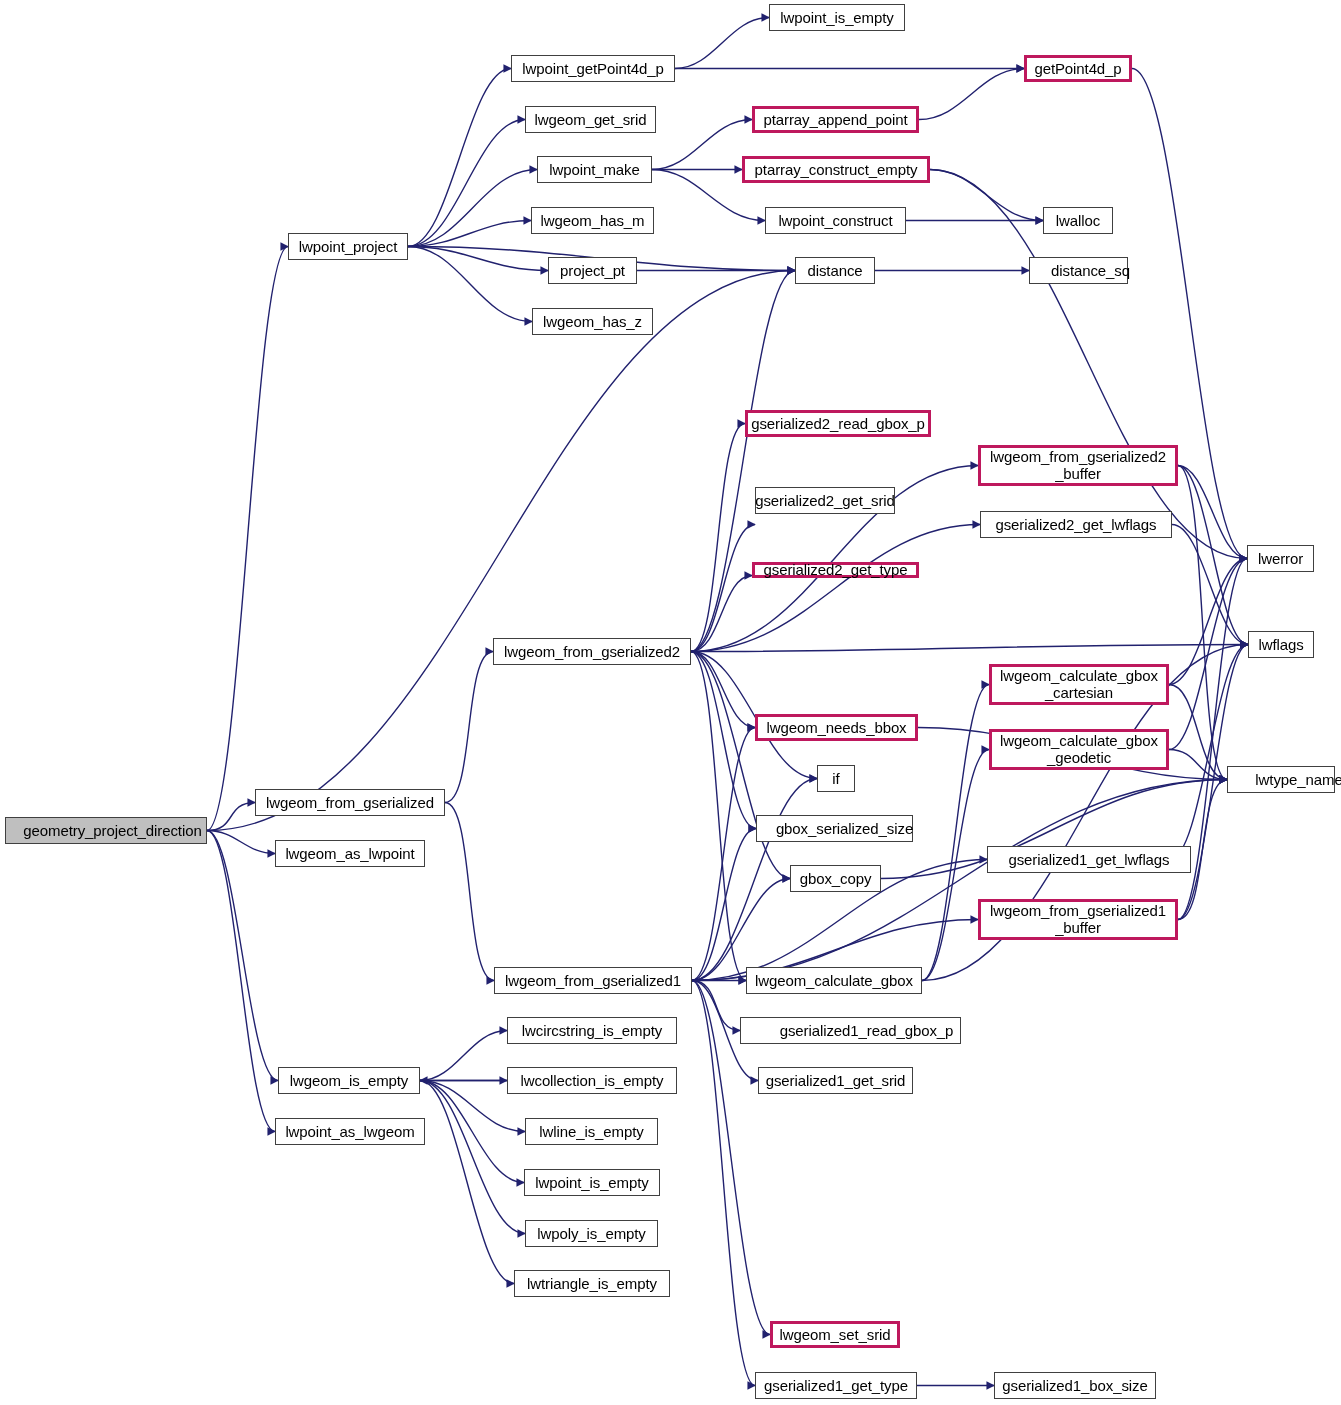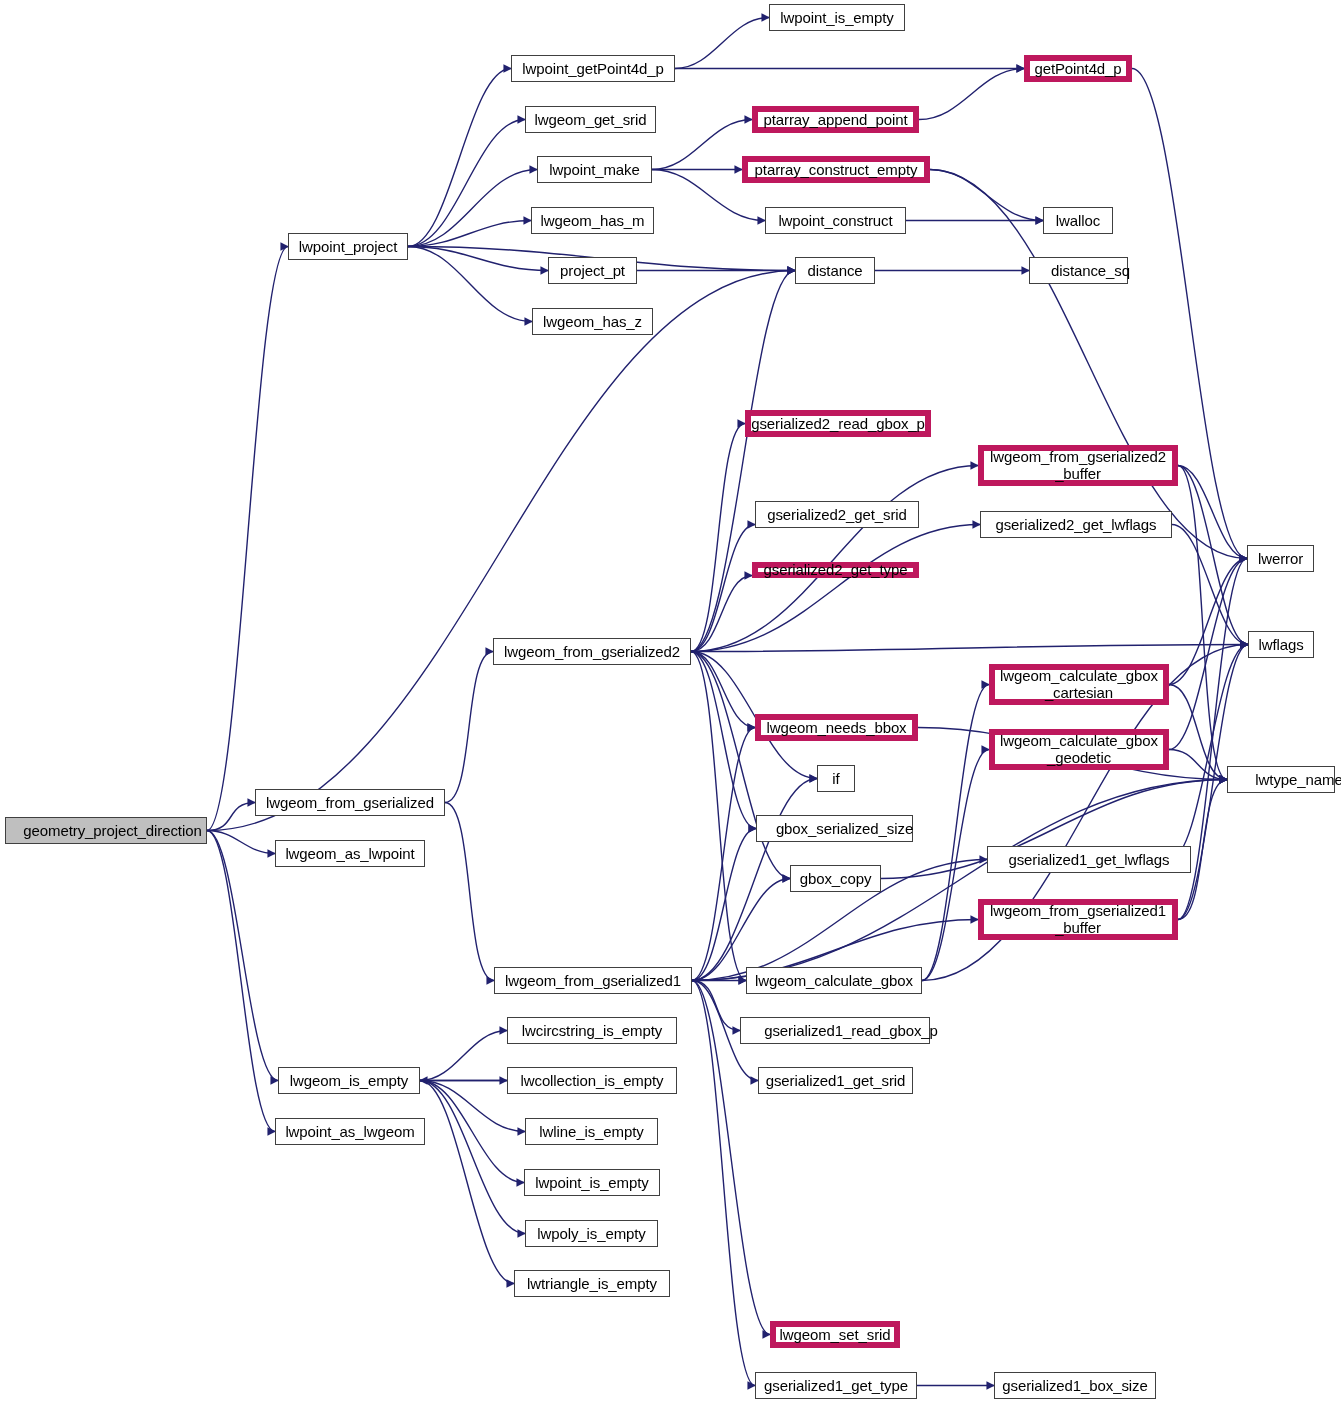--- a/index.html
+++ b/index.html
@@ -20,21 +20,21 @@
     color:#000000;
     font-size:15px;
     line-height:1.05;
     display:flex;
     align-items:center;
     justify-content:center;
     text-align:center;
     white-space:pre;
     letter-spacing:-0.1px;
   }
-  .node.red{border:6px solid #be185d;}
+  .node.red{border:3px solid #be185d;}
   .node.root{background:#bfbfbf;border:1px solid #404040;}
   .node.two{line-height:1.12;}
 </style>
 </head>
 <body>
 
 <div id="canvas">
   <svg class="edges" id="edge-layer" viewBox="0 0 1341 1405" xmlns="http://www.w3.org/2000/svg">
     <defs>
       <marker id="arrow" viewBox="0 0 10 10" refX="9" refY="5" markerWidth="6" markerHeight="6" orient="auto-start-reverse">
@@ -132,21 +132,21 @@
       <div class="node normal" style="left: 765px; top: 207px; width: 141px; height: 27px;">lwpoint_construct</div>
       <div class="node normal" style="left: 1043px; top: 207px; width: 70px; height: 27px;">lwalloc</div>
       <div class="node normal" style="left: 288px; top: 233px; width: 120px; height: 27px;">lwpoint_project</div>
       <div class="node normal" style="left: 548px; top: 257px; width: 89px; height: 27px;">project_pt</div>
       <div class="node normal" style="left: 795px; top: 257px; width: 80px; height: 27px;">distance</div>
       <div class="node normal" style="left: 1029px; top: 257px; width: 99px; height: 27px; padding-left: 24px;">distance_sq</div>
       <div class="node normal" style="left: 532px; top: 308px; width: 121px; height: 27px;">lwgeom_has_z</div>
       <div class="node red" style="left: 745px; top: 410px; width: 186px; height: 27px;">gserialized2_read_gbox_p</div>
       <div class="node red two" style="left: 978px; top: 445px; width: 200px; height: 41px;">lwgeom_from_gserialized2
 _buffer</div>
-      <div class="node normal" style="left: 755px; top: 501px; width: 164px; height: 27px;">gserialized2_get_srid</div>
+      <div class="node normal" style="left: 755px; top: 487px; width: 140px; height: 27px;">gserialized2_get_srid</div>
       <div class="node normal" style="left: 980px; top: 511px; width: 192px; height: 27px;">gserialized2_get_lwflags</div>
       <div class="node normal" style="left: 1247px; top: 545px; width: 67px; height: 27px;">lwerror</div>
       <div class="node red" style="left: 752px; top: 562px; width: 167px; height: 16px;">gserialized2_get_type</div>
       <div class="node normal" style="left: 493px; top: 638px; width: 198px; height: 27px;">lwgeom_from_gserialized2</div>
       <div class="node normal" style="left: 1248px; top: 631px; width: 66px; height: 27px;">lwflags</div>
       <div class="node red two" style="left: 989px; top: 664px; width: 180px; height: 41px;">lwgeom_calculate_gbox
 _cartesian</div>
       <div class="node red" style="left: 755px; top: 714px; width: 163px; height: 27px;">lwgeom_needs_bbox</div>
       <div class="node red two" style="left: 989px; top: 729px; width: 180px; height: 41px;">lwgeom_calculate_gbox
 _geodetic</div>
@@ -156,21 +156,21 @@
       <div class="node normal" style="left: 756px; top: 815px; width: 157px; height: 27px; padding-left: 20px;">gbox_serialized_size</div>
       <div class="node root" style="left: 5px; top: 817px; width: 202px; height: 27px; padding-left: 13px;">geometry_project_direction</div>
       <div class="node normal" style="left: 987px; top: 846px; width: 204px; height: 27px;">gserialized1_get_lwflags</div>
       <div class="node normal" style="left: 275px; top: 840px; width: 150px; height: 27px;">lwgeom_as_lwpoint</div>
       <div class="node normal" style="left: 790px; top: 865px; width: 91px; height: 27px;">gbox_copy</div>
       <div class="node red two" style="left: 978px; top: 899px; width: 200px; height: 41px;">lwgeom_from_gserialized1
 _buffer</div>
       <div class="node normal" style="left: 494px; top: 967px; width: 198px; height: 27px;">lwgeom_from_gserialized1</div>
       <div class="node normal" style="left: 746px; top: 967px; width: 176px; height: 27px;">lwgeom_calculate_gbox</div>
       <div class="node normal" style="left: 507px; top: 1017px; width: 170px; height: 27px;">lwcircstring_is_empty</div>
-      <div class="node normal" style="left: 740px; top: 1017px; width: 190px; height: 27px; padding-left: 32px;">gserialized1_read_gbox_p</div>
+      <div class="node normal" style="left: 740px; top: 1017px; width: 221px; height: 27px; padding-left: 32px;">gserialized1_read_gbox_p</div>
       <div class="node normal" style="left: 278px; top: 1067px; width: 142px; height: 27px;">lwgeom_is_empty</div>
       <div class="node normal" style="left: 507px; top: 1067px; width: 170px; height: 27px;">lwcollection_is_empty</div>
       <div class="node normal" style="left: 758px; top: 1067px; width: 155px; height: 27px;">gserialized1_get_srid</div>
       <div class="node normal" style="left: 275px; top: 1118px; width: 150px; height: 27px;">lwpoint_as_lwgeom</div>
       <div class="node normal" style="left: 525px; top: 1118px; width: 133px; height: 27px;">lwline_is_empty</div>
       <div class="node normal" style="left: 524px; top: 1169px; width: 136px; height: 27px;">lwpoint_is_empty</div>
       <div class="node normal" style="left: 525px; top: 1220px; width: 133px; height: 27px;">lwpoly_is_empty</div>
       <div class="node normal" style="left: 514px; top: 1270px; width: 156px; height: 27px;">lwtriangle_is_empty</div>
       <div class="node red" style="left: 770px; top: 1321px; width: 130px; height: 27px;">lwgeom_set_srid</div>
       <div class="node normal" style="left: 755px; top: 1372px; width: 162px; height: 27px;">gserialized1_get_type</div>

